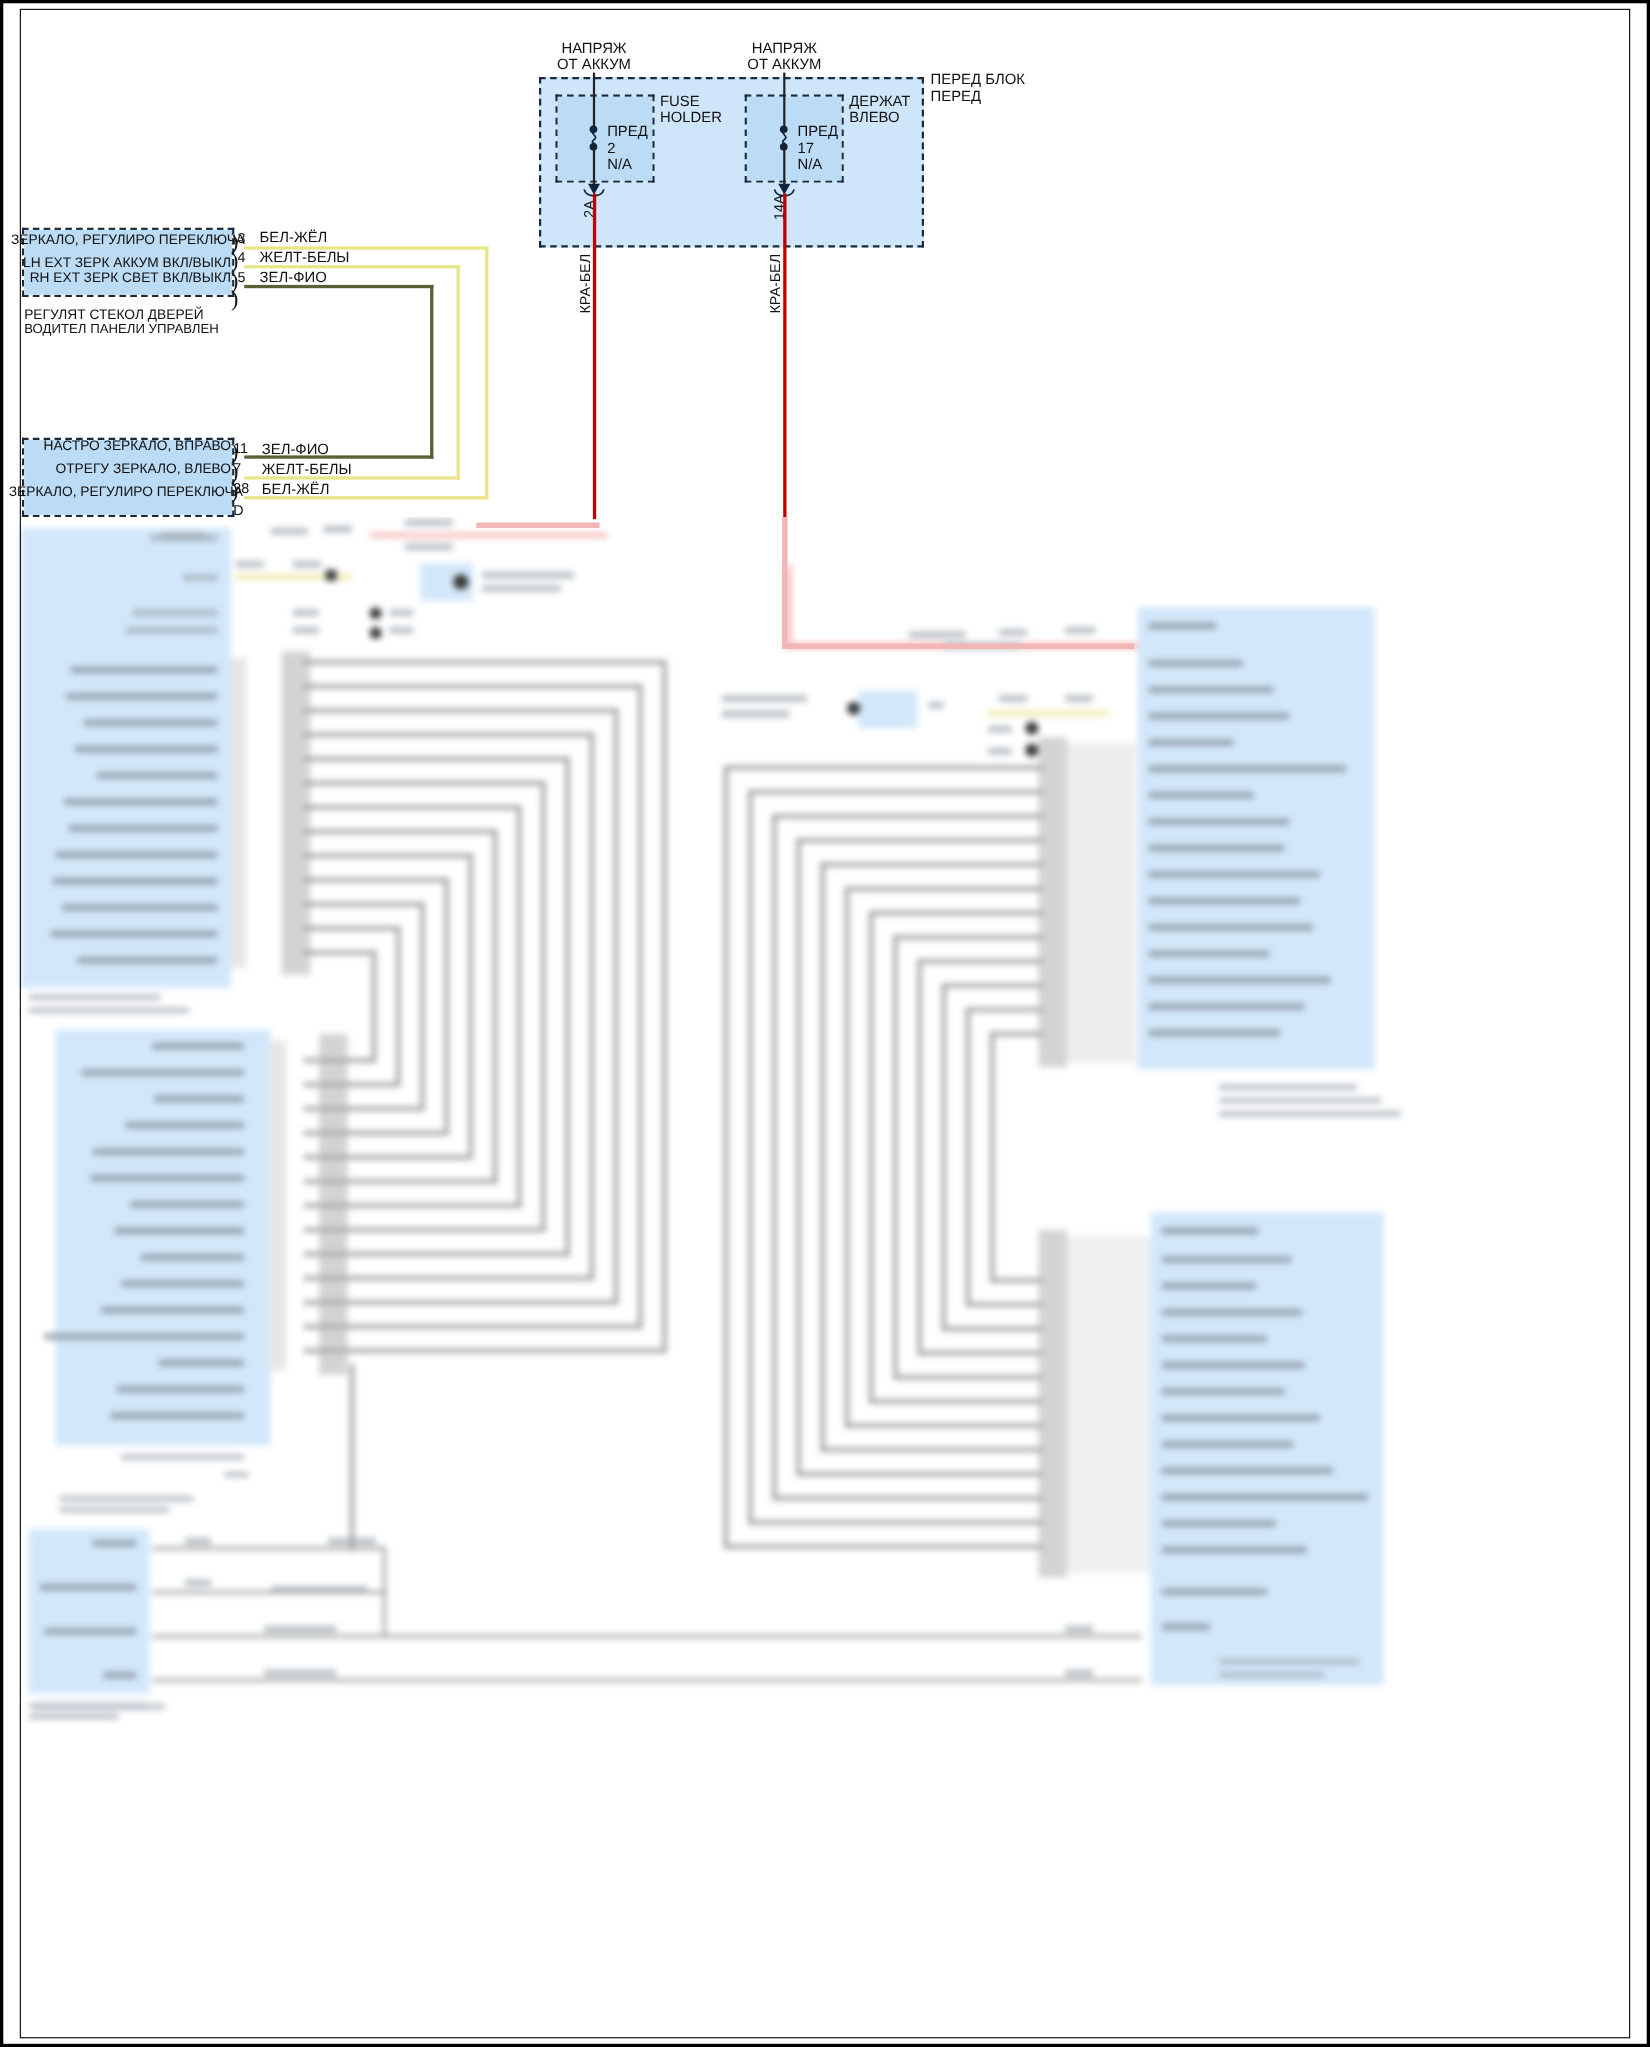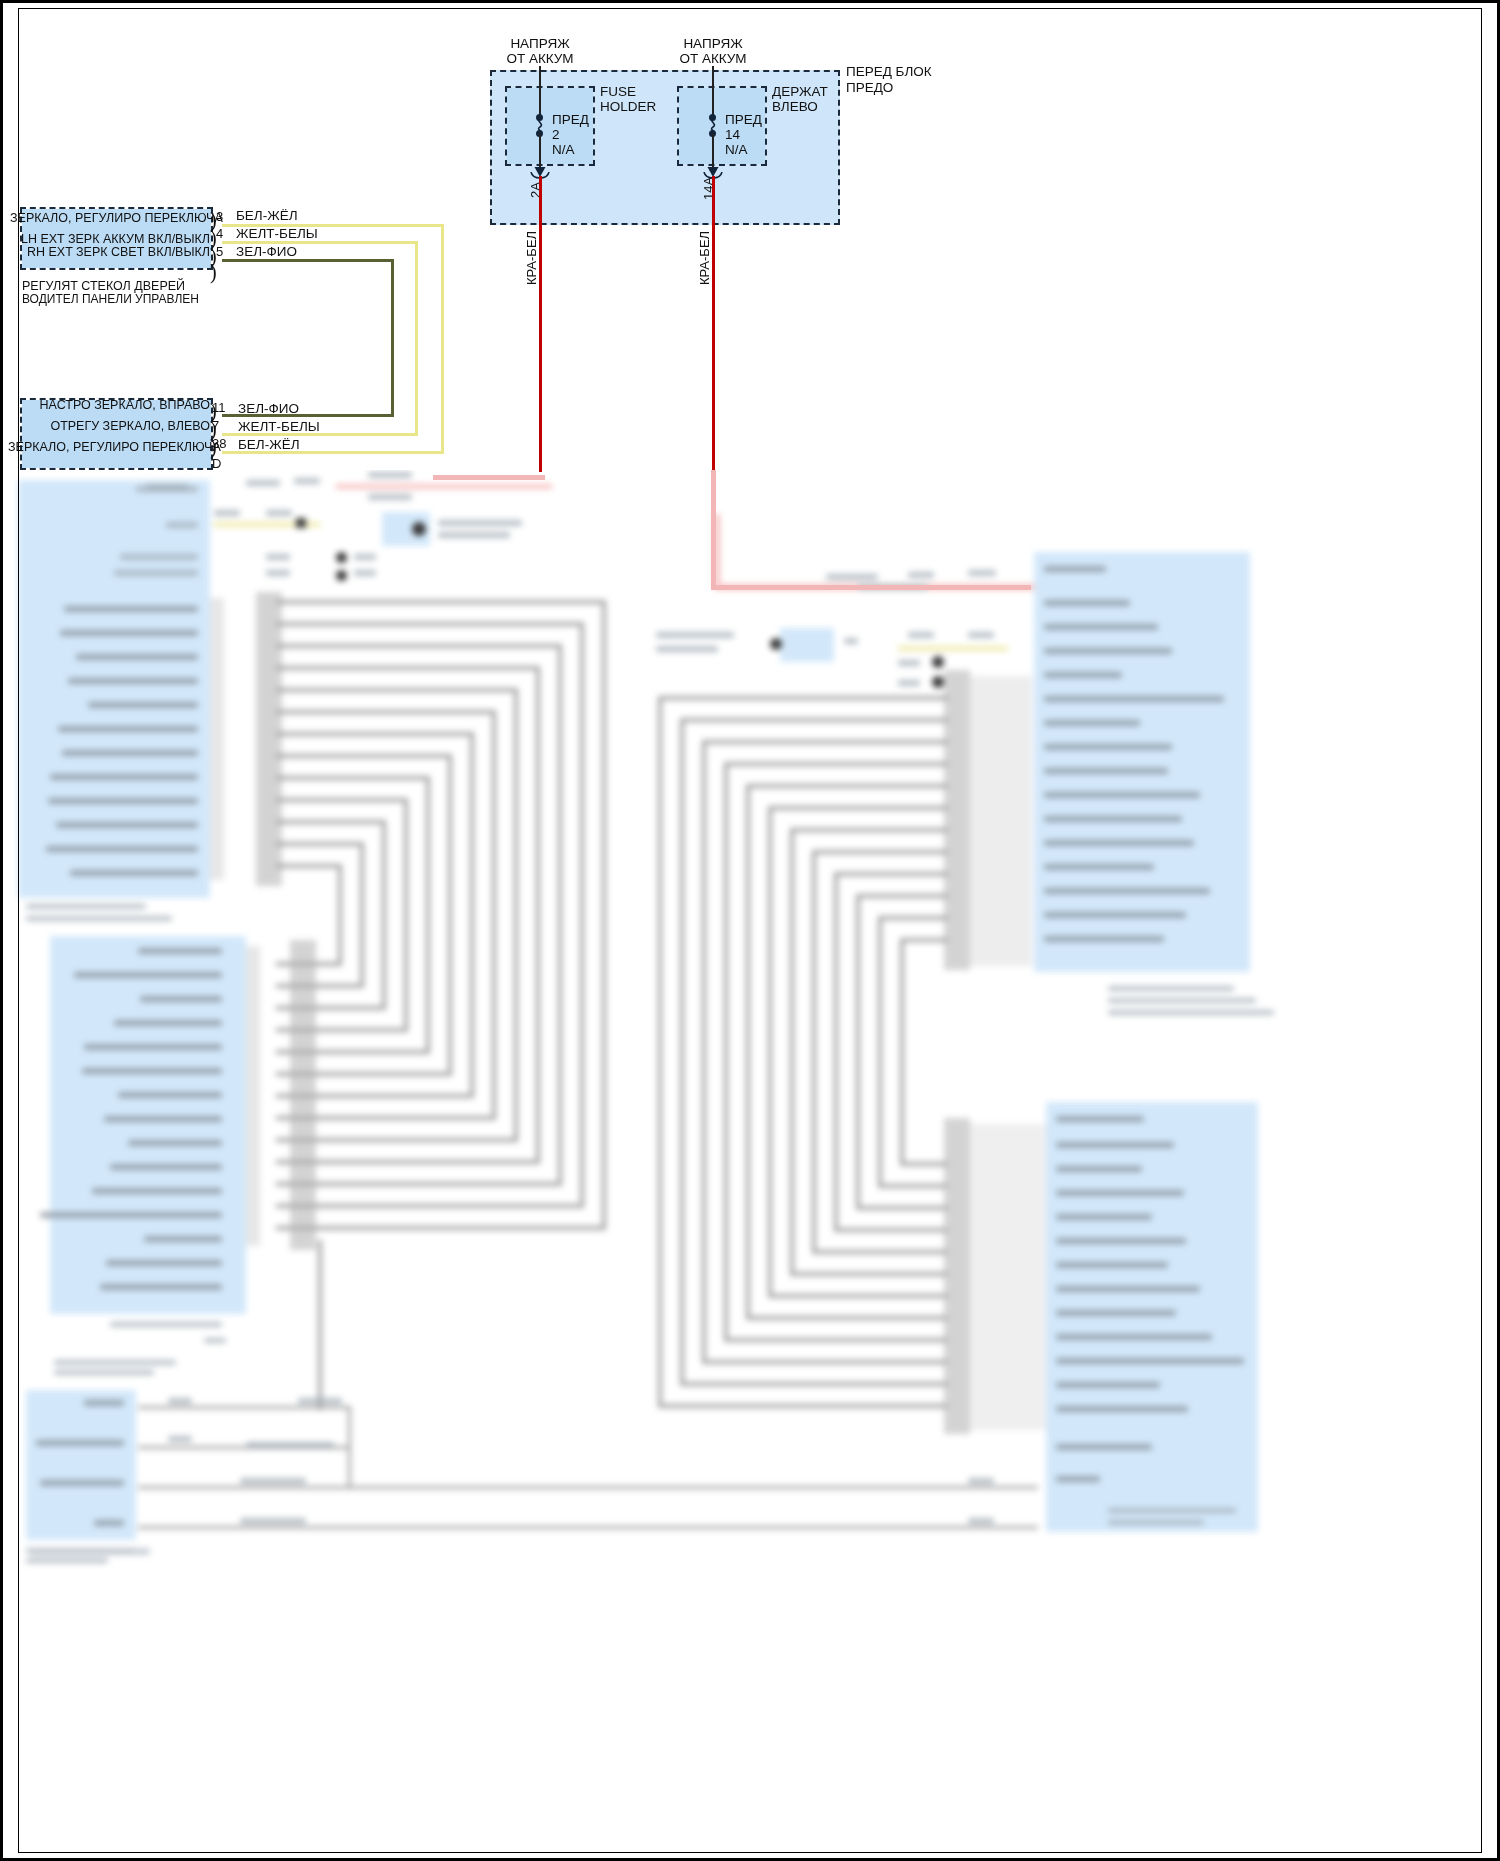--- a/index.html
+++ b/index.html
@@ -292,21 +292,21 @@
     <div class="lbl" style="left:1090px;top:1050px;width:96px;height:5px;"></div>
 
     <div class="wm" style="top:1078px;left:12px;"></div>
   </div>
 
   <div style="position:absolute;left:0;top:0;width:1500px;height:470px;background:#fff;"></div>
 
   <div class="dash-box fill-pale" style="left:490px;top:70px;width:350px;height:155px;"></div>
 
   <div class="txt" style="left:846px;top:64px;">ПЕРЕД БЛОК</div>
-  <div class="txt" style="left:846px;top:80px;">ПРЕДО</div>
+  <div class="txt" style="left:846px;top:80px;">ПЕРЕД</div>
 
   <div class="dash-box" style="left:505px;top:86px;width:90px;height:80px;"></div>
   <div class="fill-box" style="left:507px;top:88px;width:86px;height:76px;"></div>
 
   <div class="txt" style="left:600px;top:84px;">FUSE</div>
   <div class="txt" style="left:600px;top:99px;">HOLDER</div>
 
   <div class="txt" style="left:552px;top:112px;">ПРЕД</div>
   <div class="txt" style="left:552px;top:127px;">2</div>
   <div class="txt" style="left:552px;top:142px;">N/A</div>
@@ -331,21 +331,21 @@
   <div class="wire w-red" style="left:539px;top:176px;width:2.6px;height:296px;"></div>
   <div class="vtxt" style="left:524px;top:285px;">КРА-БЕЛ</div>
 
   <div class="dash-box" style="left:677px;top:86px;width:90px;height:80px;"></div>
   <div class="fill-box" style="left:679px;top:88px;width:86px;height:76px;"></div>
 
   <div class="txt" style="left:772px;top:84px;">ДЕРЖАТ</div>
   <div class="txt" style="left:772px;top:99px;">ВЛЕВО</div>
 
   <div class="txt" style="left:725px;top:112px;">ПРЕД</div>
-  <div class="txt" style="left:725px;top:127px;">14</div>
+  <div class="txt" style="left:725px;top:127px;">17</div>
   <div class="txt" style="left:725px;top:142px;">N/A</div>
 
   <div class="txt txt-c" style="left:658px;top:36px;width:110px;">НАПРЯЖ</div>
   <div class="txt txt-c" style="left:658px;top:51px;width:110px;">ОТ АККУМ</div>
 
   <div class="wire w-blk" style="left:712px;top:66px;width:1.6px;height:52px;"></div>
   <div class="dot" style="left:709px;top:114px;"></div>
   <svg style="position:absolute;left:704px;top:118px;" width="18" height="16">
     <path d="M9,0 C4,3 14,6 9,9 C4,12 14,13 9,16" stroke="#12243a" stroke-width="1.6" fill="none"></path>
   </svg>

